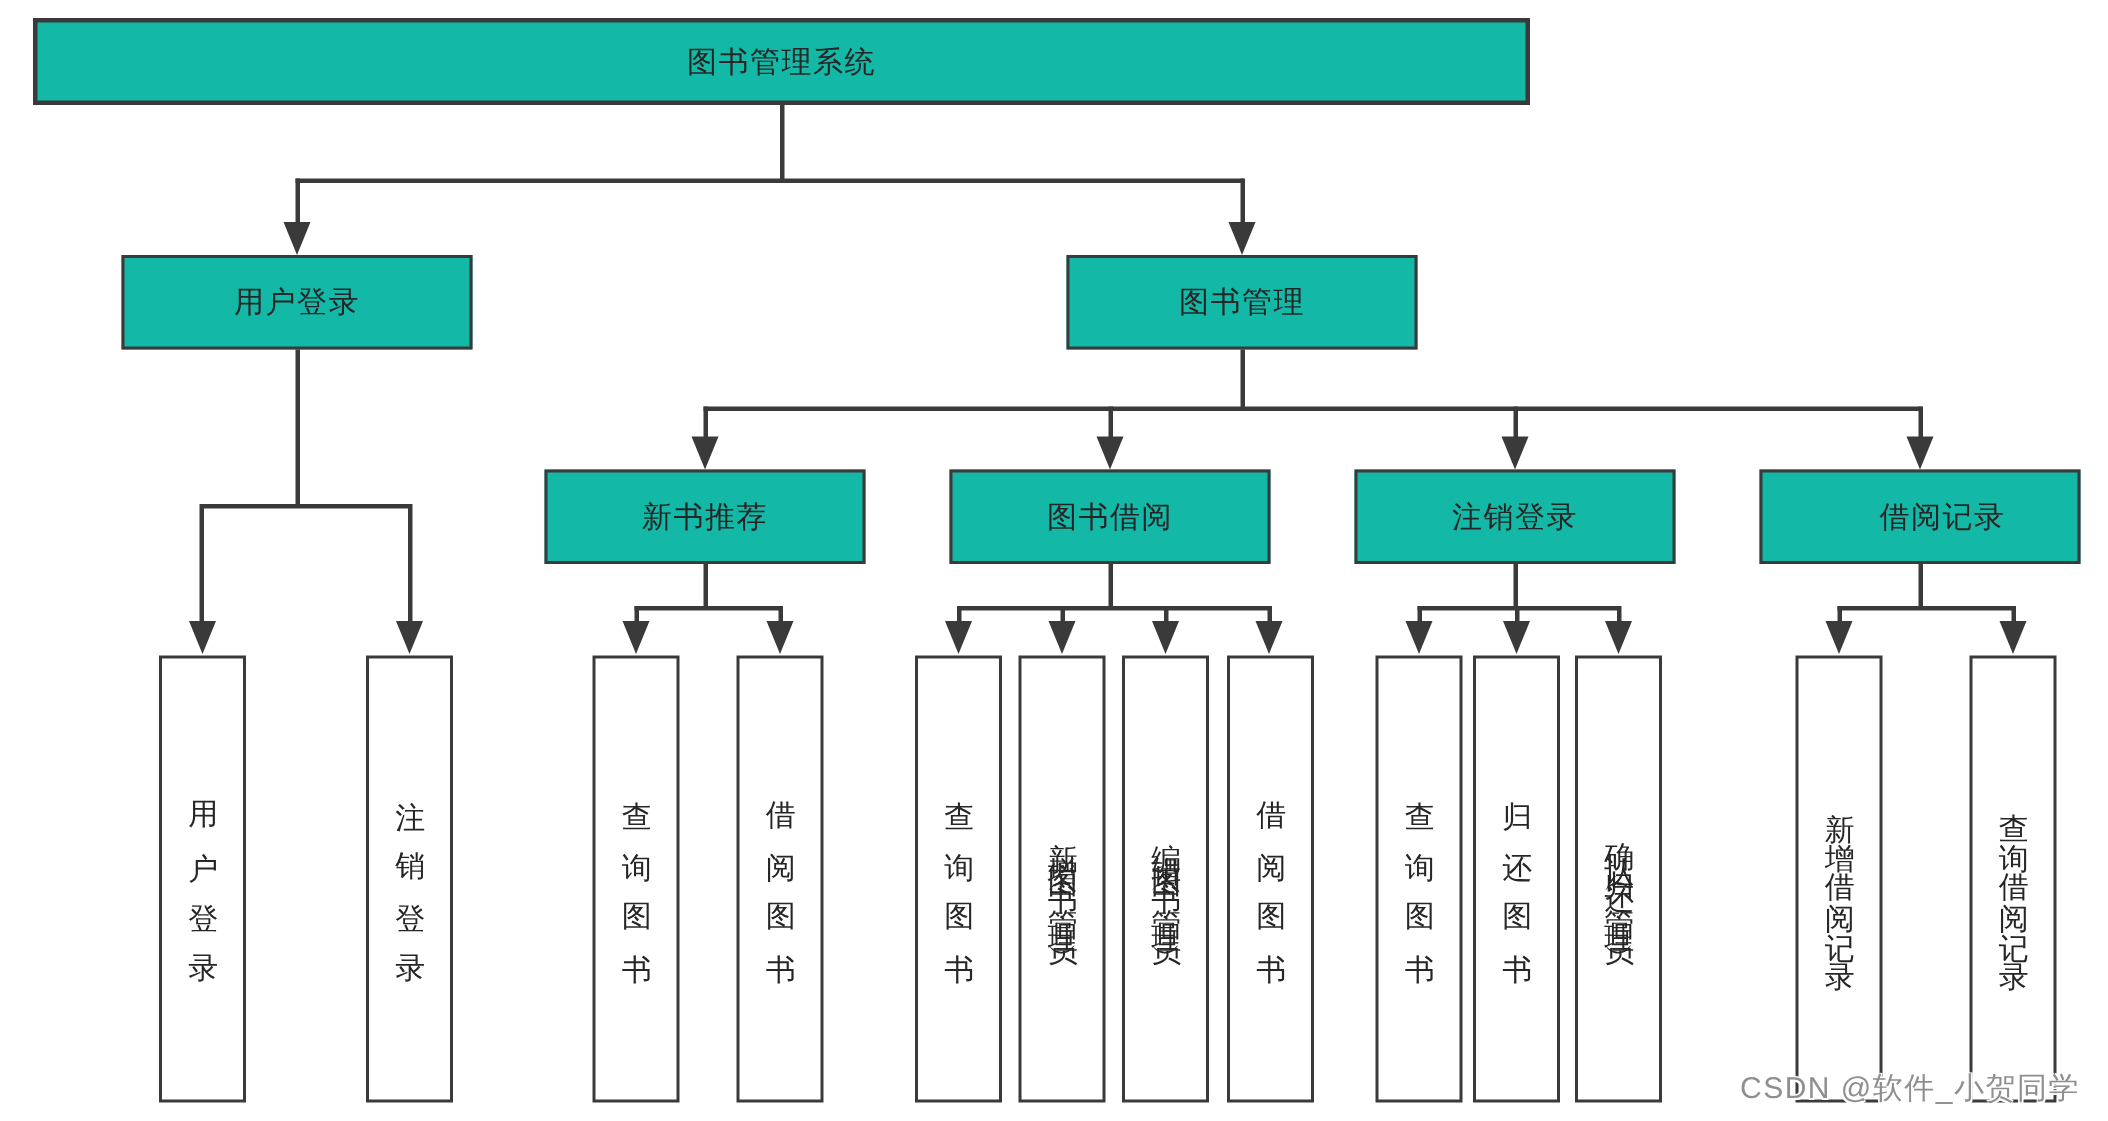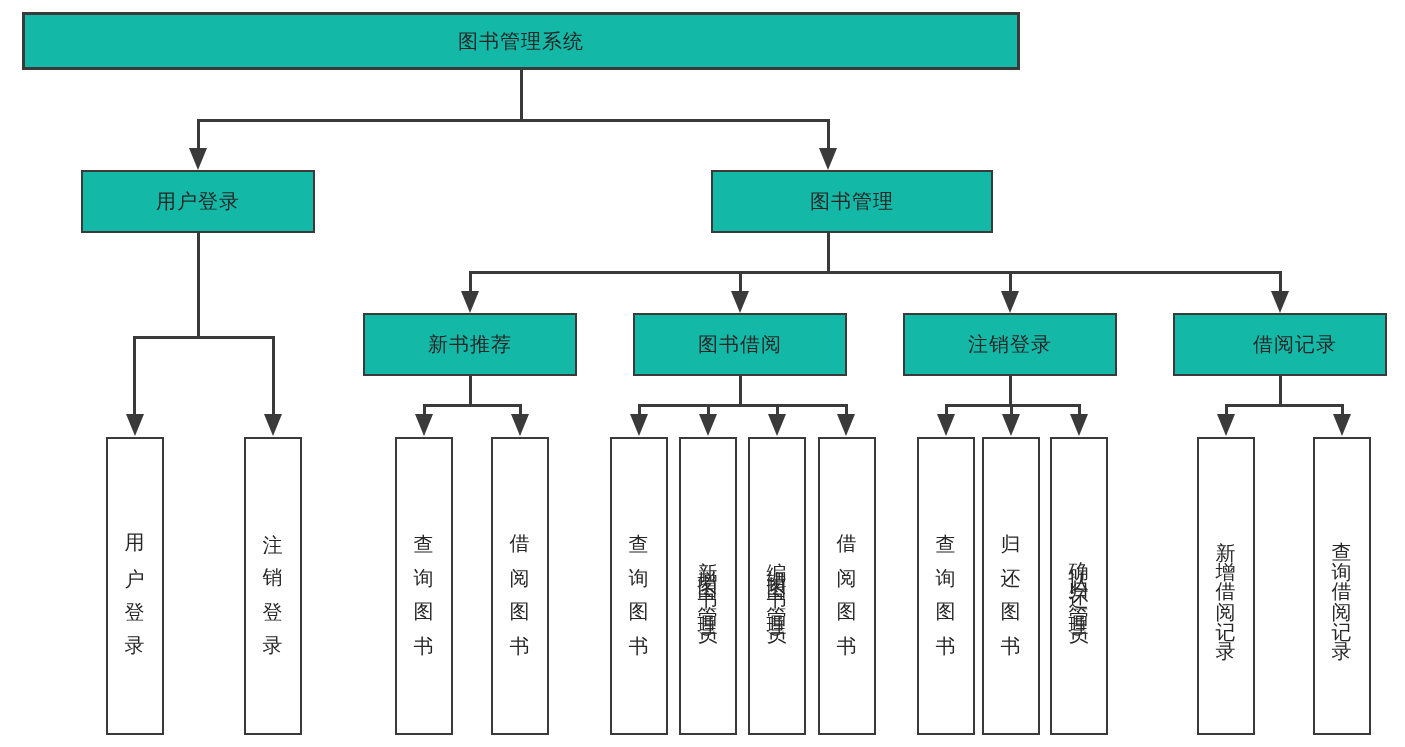--- a/index.html
+++ b/index.html
@@ -54,21 +54,21 @@
   <div class="vl" style="left:520px;top:70px;height:50px;"></div>
   <div class="hl" style="left:197px;top:119px;width:632px;"></div>
   <div class="vl" style="left:197px;top:119px;height:31px;"></div>
   <div class="ah" style="left:189px;top:148px;"></div>
   <div class="vl" style="left:827px;top:119px;height:31px;"></div>
   <div class="ah" style="left:819px;top:148px;"></div>
 
   <div class="box" style="left:81px;top:170px;width:234px;height:63px;">
     <span>用户登录</span>
   </div>
-  <div class="box" style="left:711px;top:170px;width:282px;height:63px;">
+  <div class="box" style="left:711px;top:170px;width:234px;height:63px;">
     <span>图书管理</span>
   </div>
 
   <div class="vl" style="left:197px;top:233px;height:104px;"></div>
   <div class="hl" style="left:134px;top:336px;width:139px;"></div>
   <div class="vl" style="left:133px;top:336px;height:80px;"></div>
   <div class="ah" style="left:126px;top:414px;"></div>
   <div class="vl" style="left:272px;top:336px;height:80px;"></div>
   <div class="ah" style="left:264px;top:414px;"></div>
 
@@ -167,14 +167,15 @@
     <span>确认归还（管理员）</span>
   </div>
 
   <div class="vbox sp6" style="left:1197px;top:437px;width:58px;height:298px;">
     <span>新增借阅记录</span>
   </div>
   <div class="vbox sp6" style="left:1313px;top:437px;width:58px;height:298px;">
     <span>查询借阅记录</span>
   </div>
 
+  <div id="watermark">CSDN @软件_小贺同学</div>
 
 </div>
 
 </body></html>

